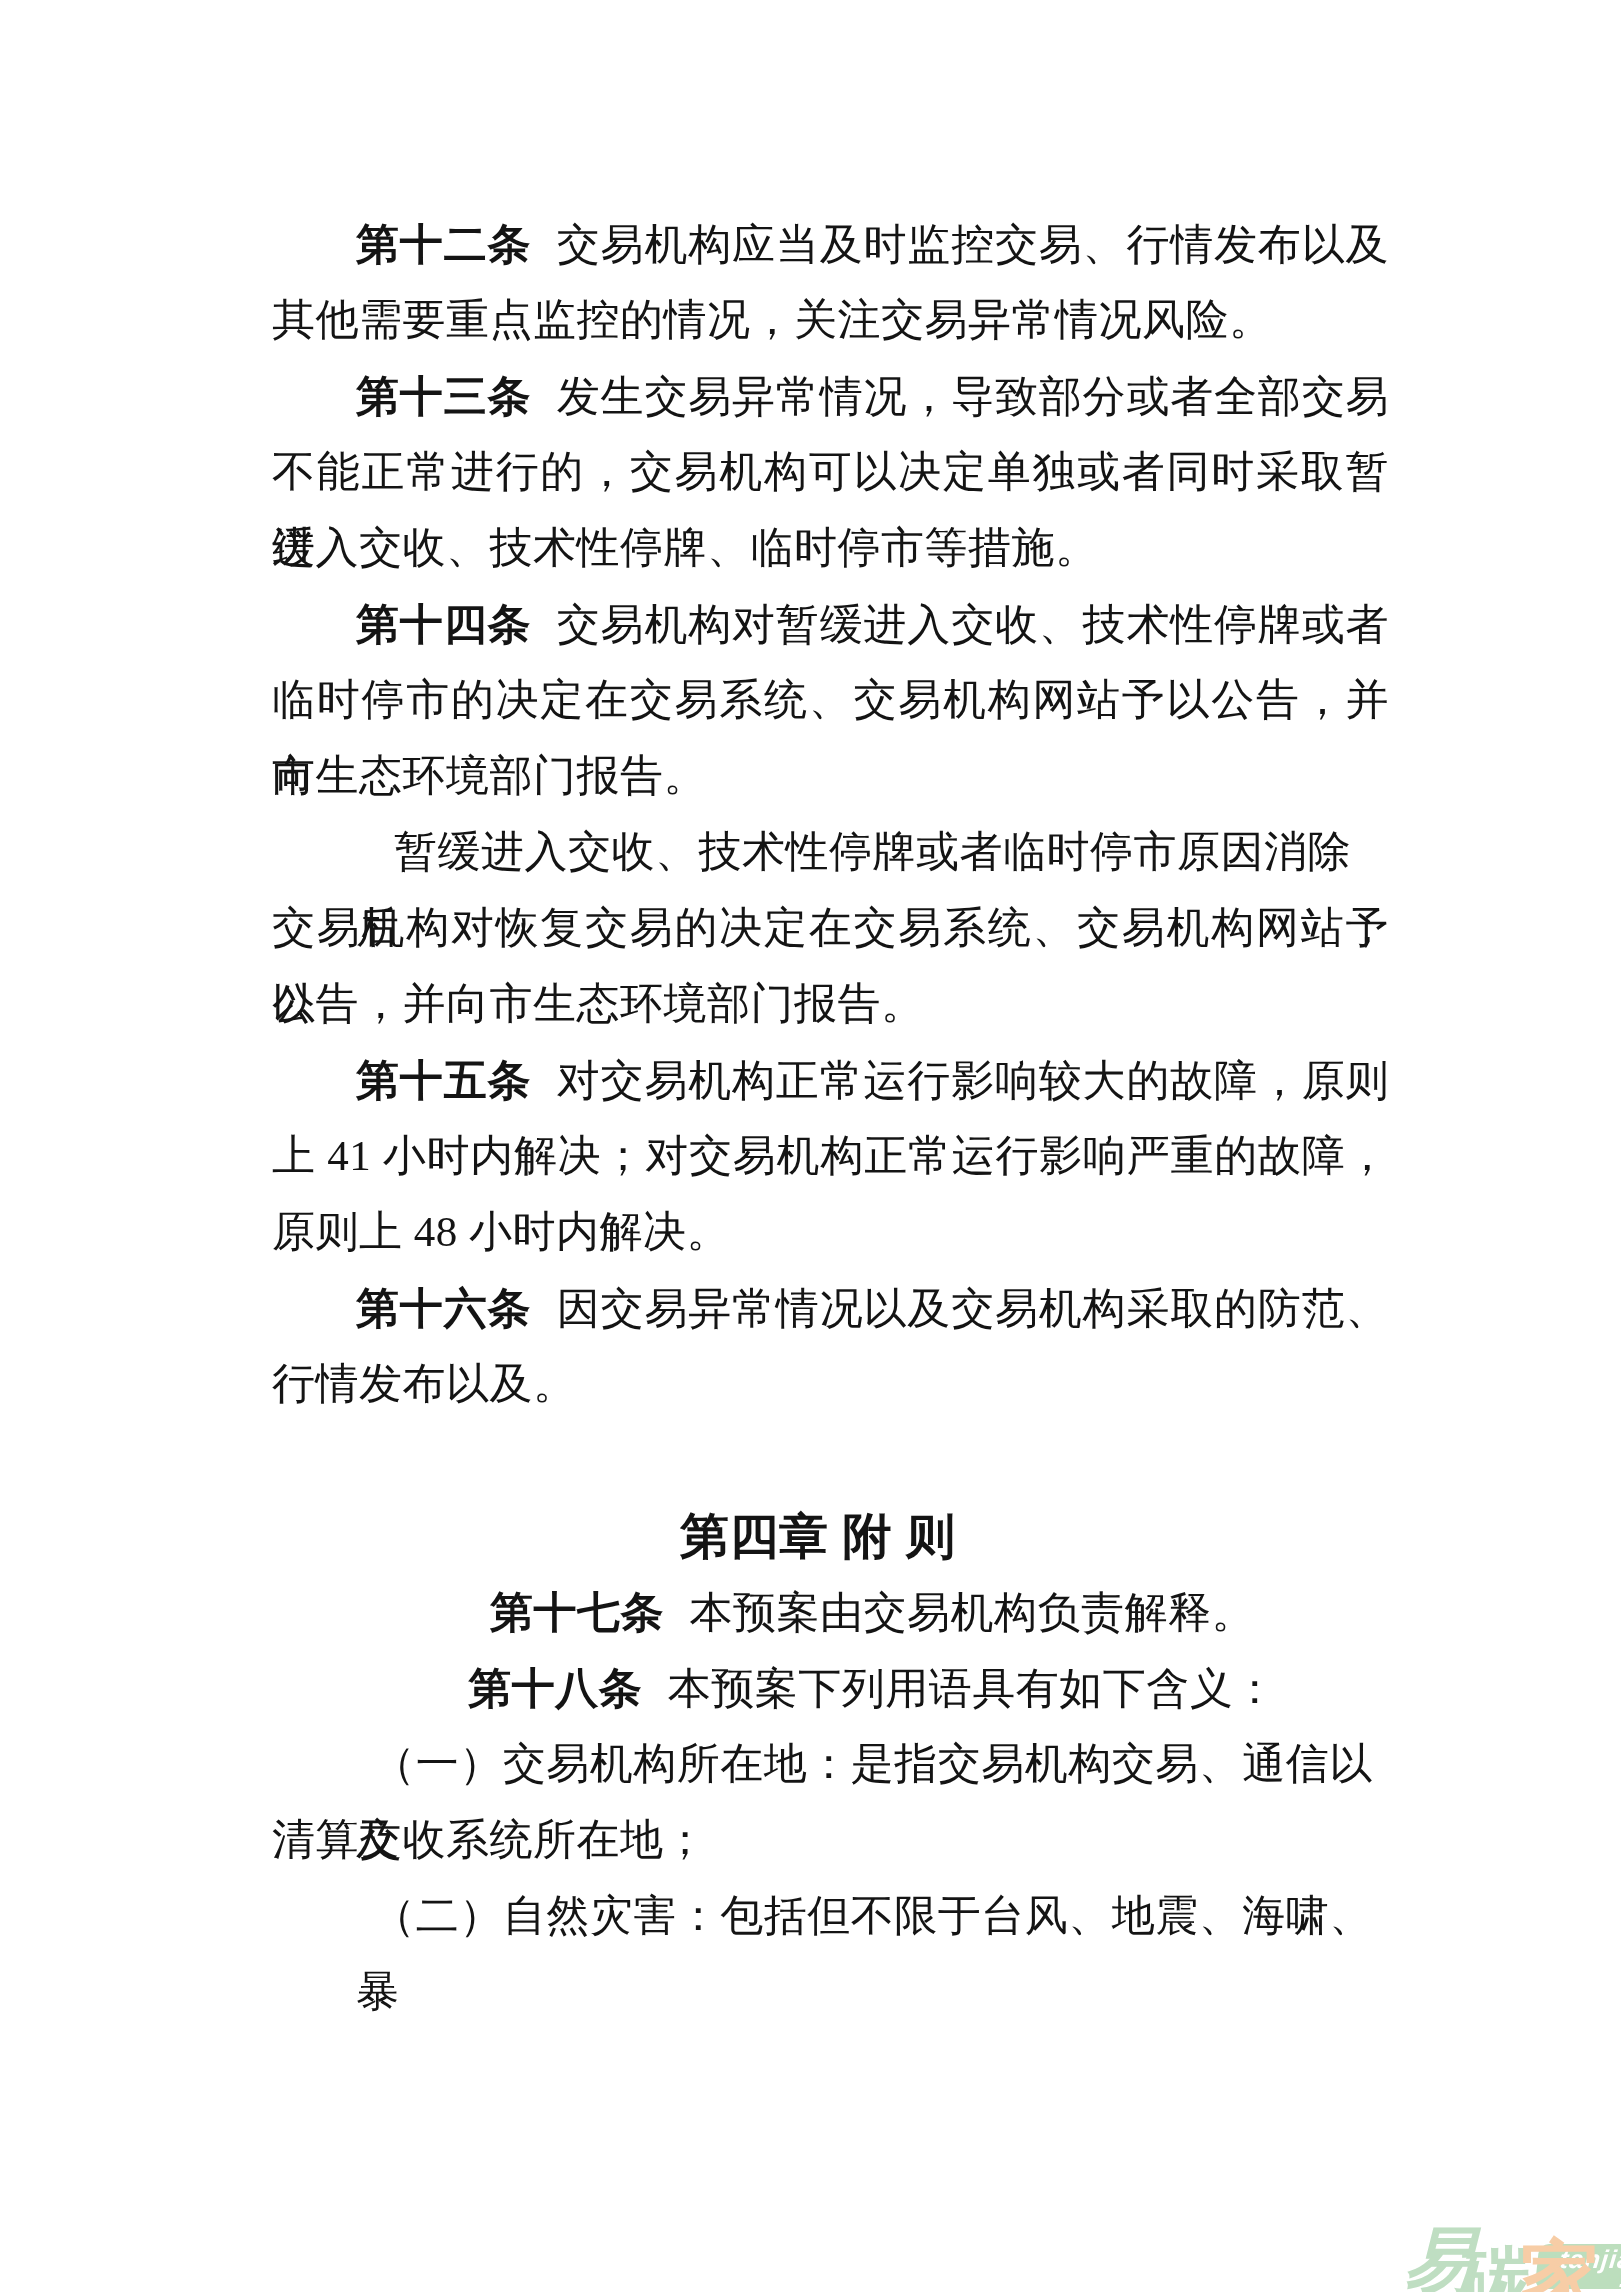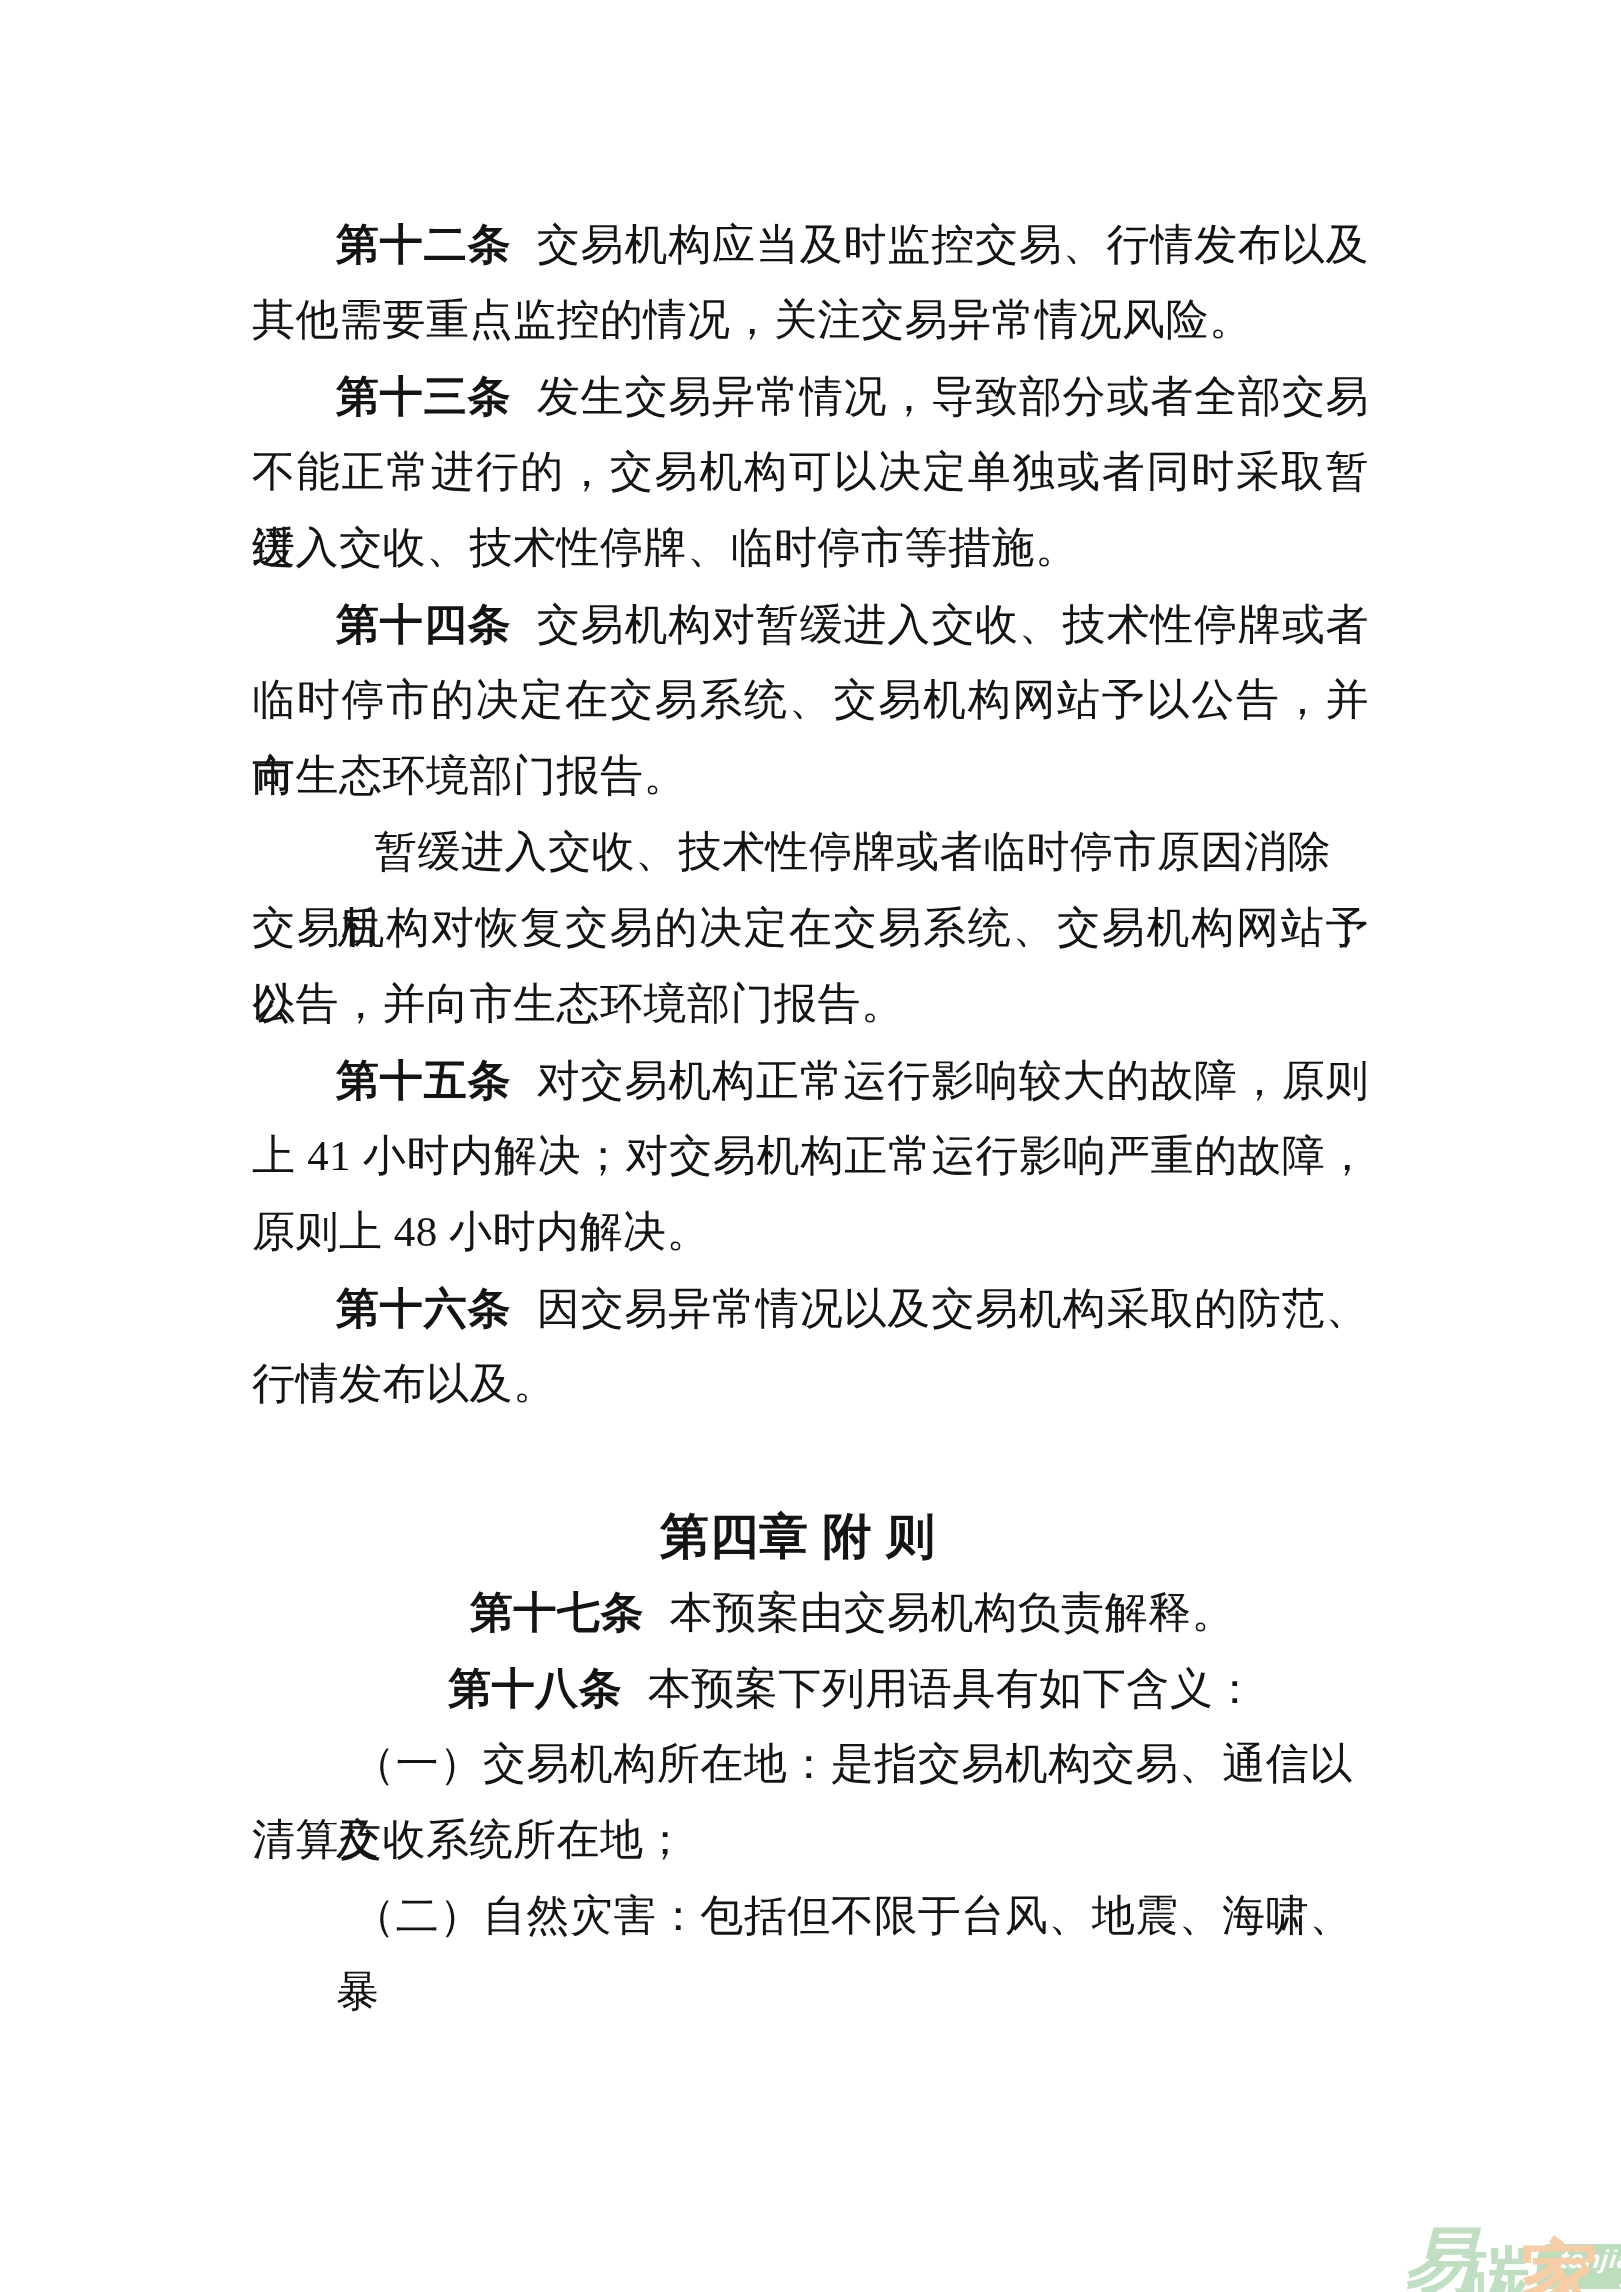--- a/index.html
+++ b/index.html
@@ -17,20 +17,21 @@
     width:1117px;
   }
   .line{
     box-sizing:border-box;
     width:100%;
     height:76px;
     line-height:76px;
     font-size:43px;
     letter-spacing:0.5px;
     text-align:left;
+    margin-left:20px;
   }
   .line.fill{
     text-align:justify;
     text-align-last:justify;
     text-justify:inter-character;
   }
   .line.indent{padding-left:84px;text-align:center;}
   .line.spacer{height:76px;}
   .line.heading{
     text-align:left;

